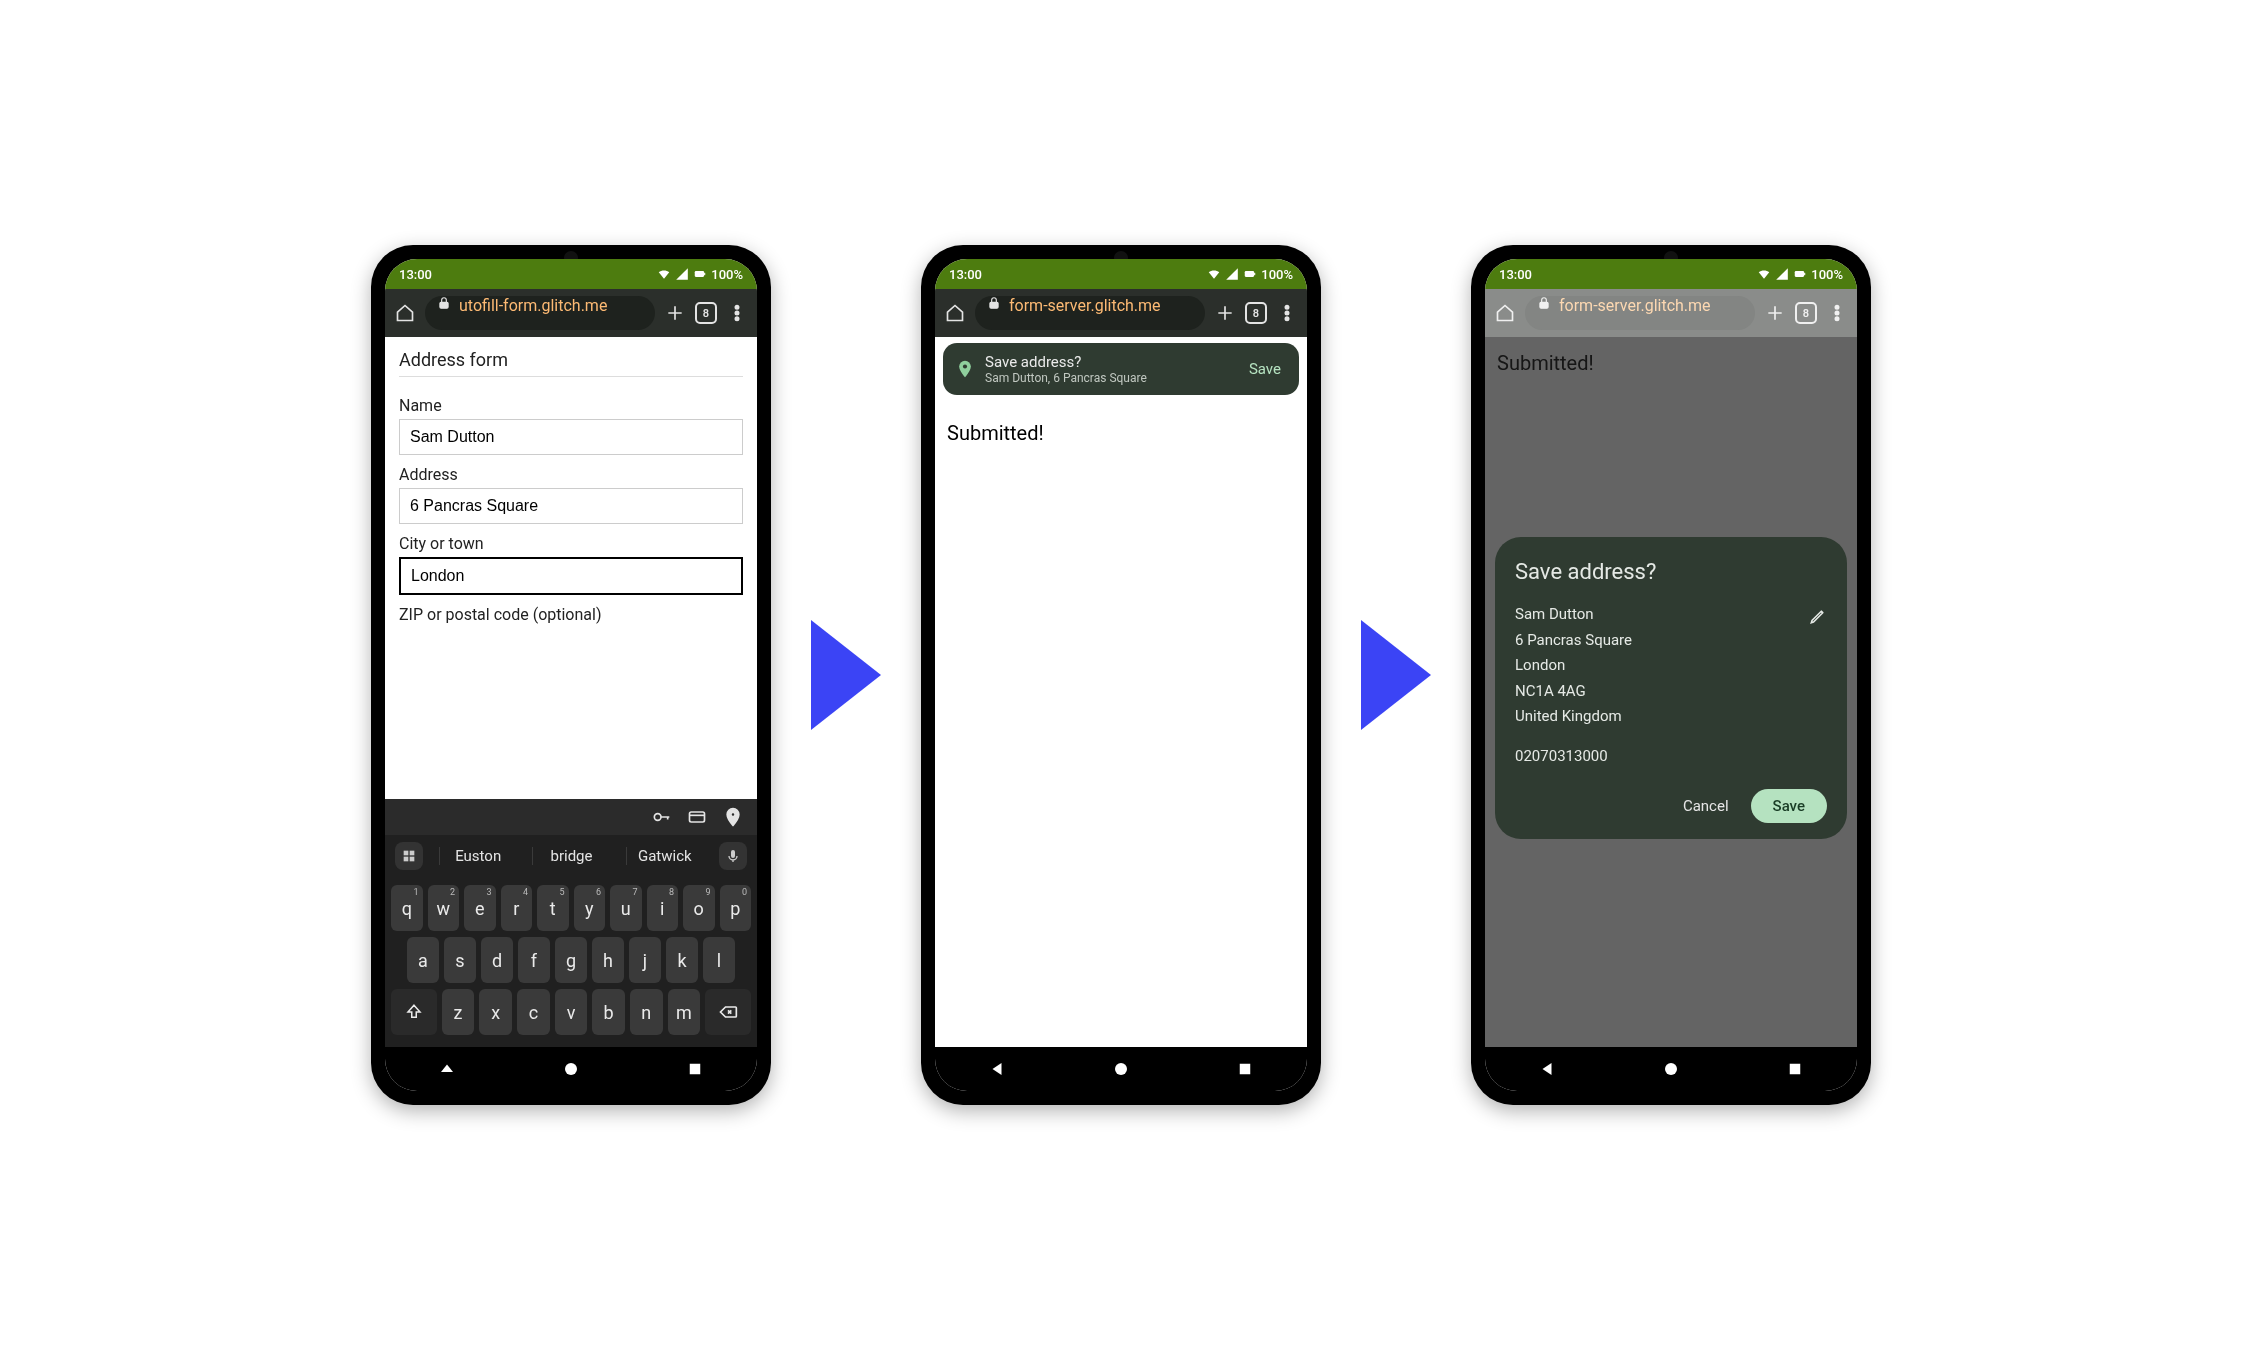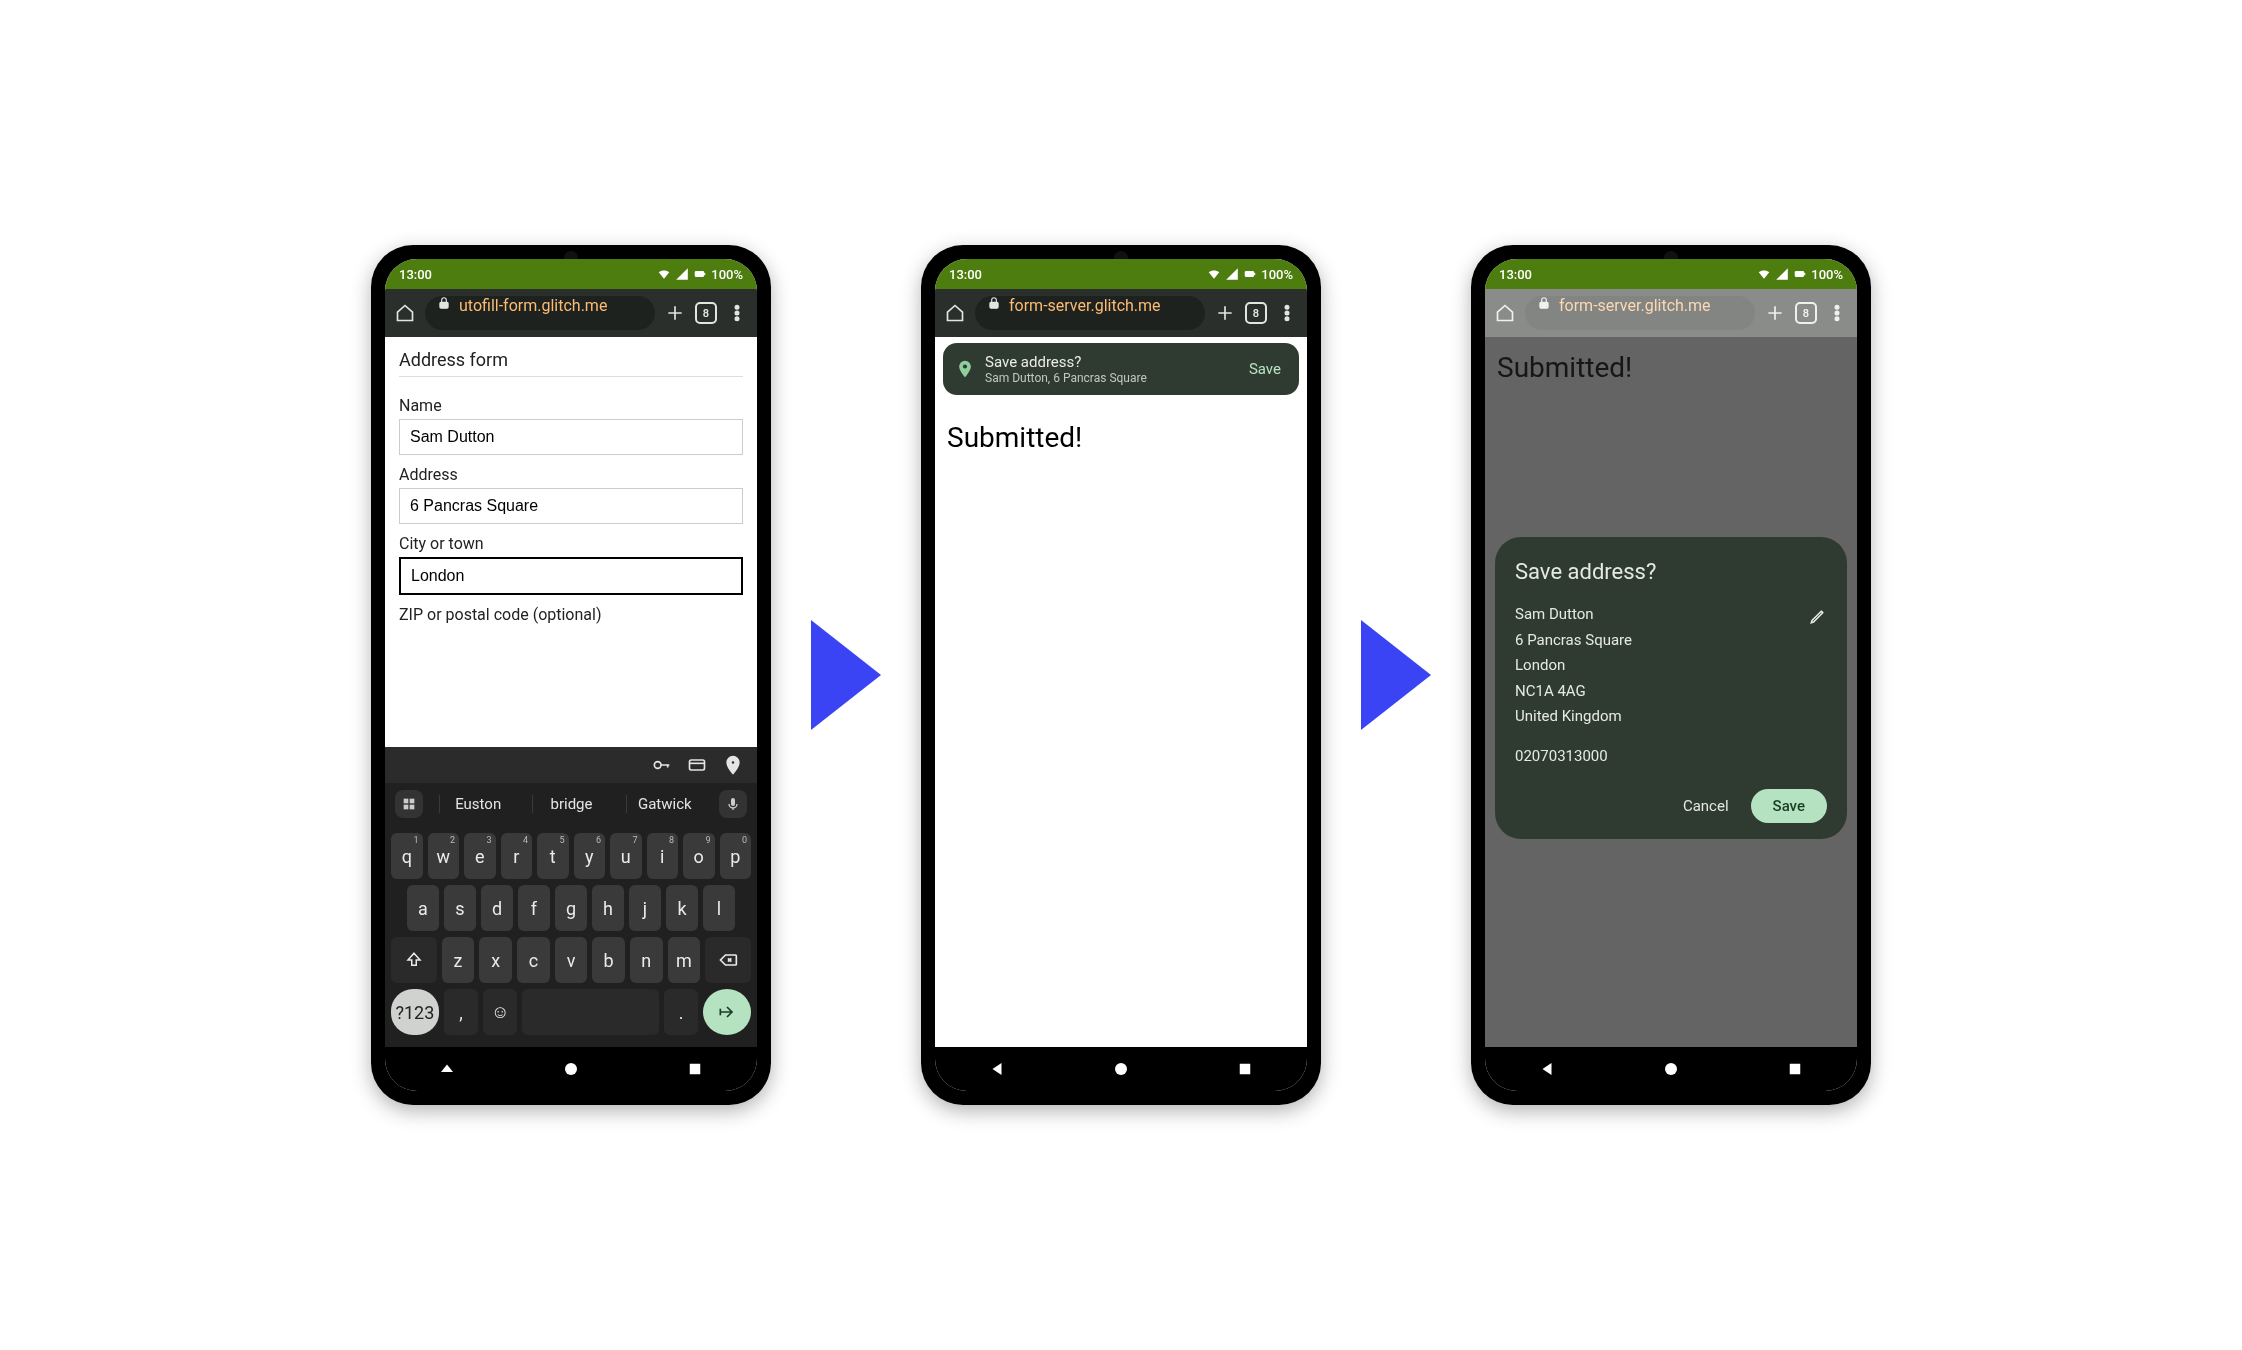--- a/index.html
+++ b/index.html
@@ -98,21 +98,21 @@
   .key sup { position:absolute; top:2px; right:4px; font-size:9px; color:#bbb; }
   .key.wide { flex: 1.4; }
   .key.space { flex: 4; }
   .key.dark { background:#2a2a2a; }
   .key.light { background:#cfd2cf; color:#222; }
   .key.accent { background:#b5e2c0; color:#1a3d26; border-radius:50%; }
   .navbar {
     height: 44px; background:#000; display:flex; align-items:center; justify-content:space-around;
   }
   .nav-shape { width:18px; height:18px; }
-  .submitted { font-size:28px; padding: 14px 12px; }
+  .submitted { font-size:20px; padding: 14px 12px; }
 
   .toast {
     position:absolute; top:6px; left:8px; right:8px;
     background:#2f3b31; border-radius:14px; padding:10px 12px;
     display:flex; align-items:center; gap:10px;
   }
   .toast-body { flex:1; color:#eaeaea; }
   .toast-title { font-size:15px; }
   .toast-sub { font-size:12px; color:#c0c7c0; }
   .toast-save { color:#b5e2c0; font-size:15px; padding:4px 6px; }
@@ -267,33 +267,20 @@
           <div class="key">b</div>
           <div class="key">n</div>
           <div class="key">m</div>
           <div class="key wide dark">
             <svg width="20" height="20" viewBox="0 0 24 24">
               <path d="M21 6H9l-6 6 6 6h12a1 1 0 001-1V7a1 1 0 00-1-1z" fill="none" stroke="#eaeaea" stroke-width="2"></path>
               <path d="M12 10l4 4M16 10l-4 4" stroke="#eaeaea" stroke-width="2"></path>
             </svg>
           </div>
         </div>
-      <div class="krow">
-        <div class="key wide light" style="border-radius:22px">?123</div>
-        <div class="key dark">,</div>
-        <div class="key dark">☺</div>
-        <div class="key space dark"></div>
-        <div class="key dark">.</div>
-        <div class="key wide accent">
-          <svg width="20" height="20" viewBox="0 0 24 24">
-              <path d="M4 12h14M12 6l6 6-6 6" stroke="#1a3d26" stroke-width="2" fill="none"></path>
-              <path d="M4 8v8" stroke="#1a3d26" stroke-width="2"></path>
-            </svg>
-        </div>
-      </div>
     </div>
 
     <div class="navbar">
       <svg class="nav-shape" viewBox="0 0 24 24">
           <path d="M4 8l16 0-8 10z" fill="#fff" transform="rotate(180 12 12)"></path>
         </svg>
       <svg class="nav-shape" viewBox="0 0 24 24">
           <circle cx="12" cy="12" r="8" fill="#fff"></circle>
         </svg>
       <svg class="nav-shape" viewBox="0 0 24 24">

